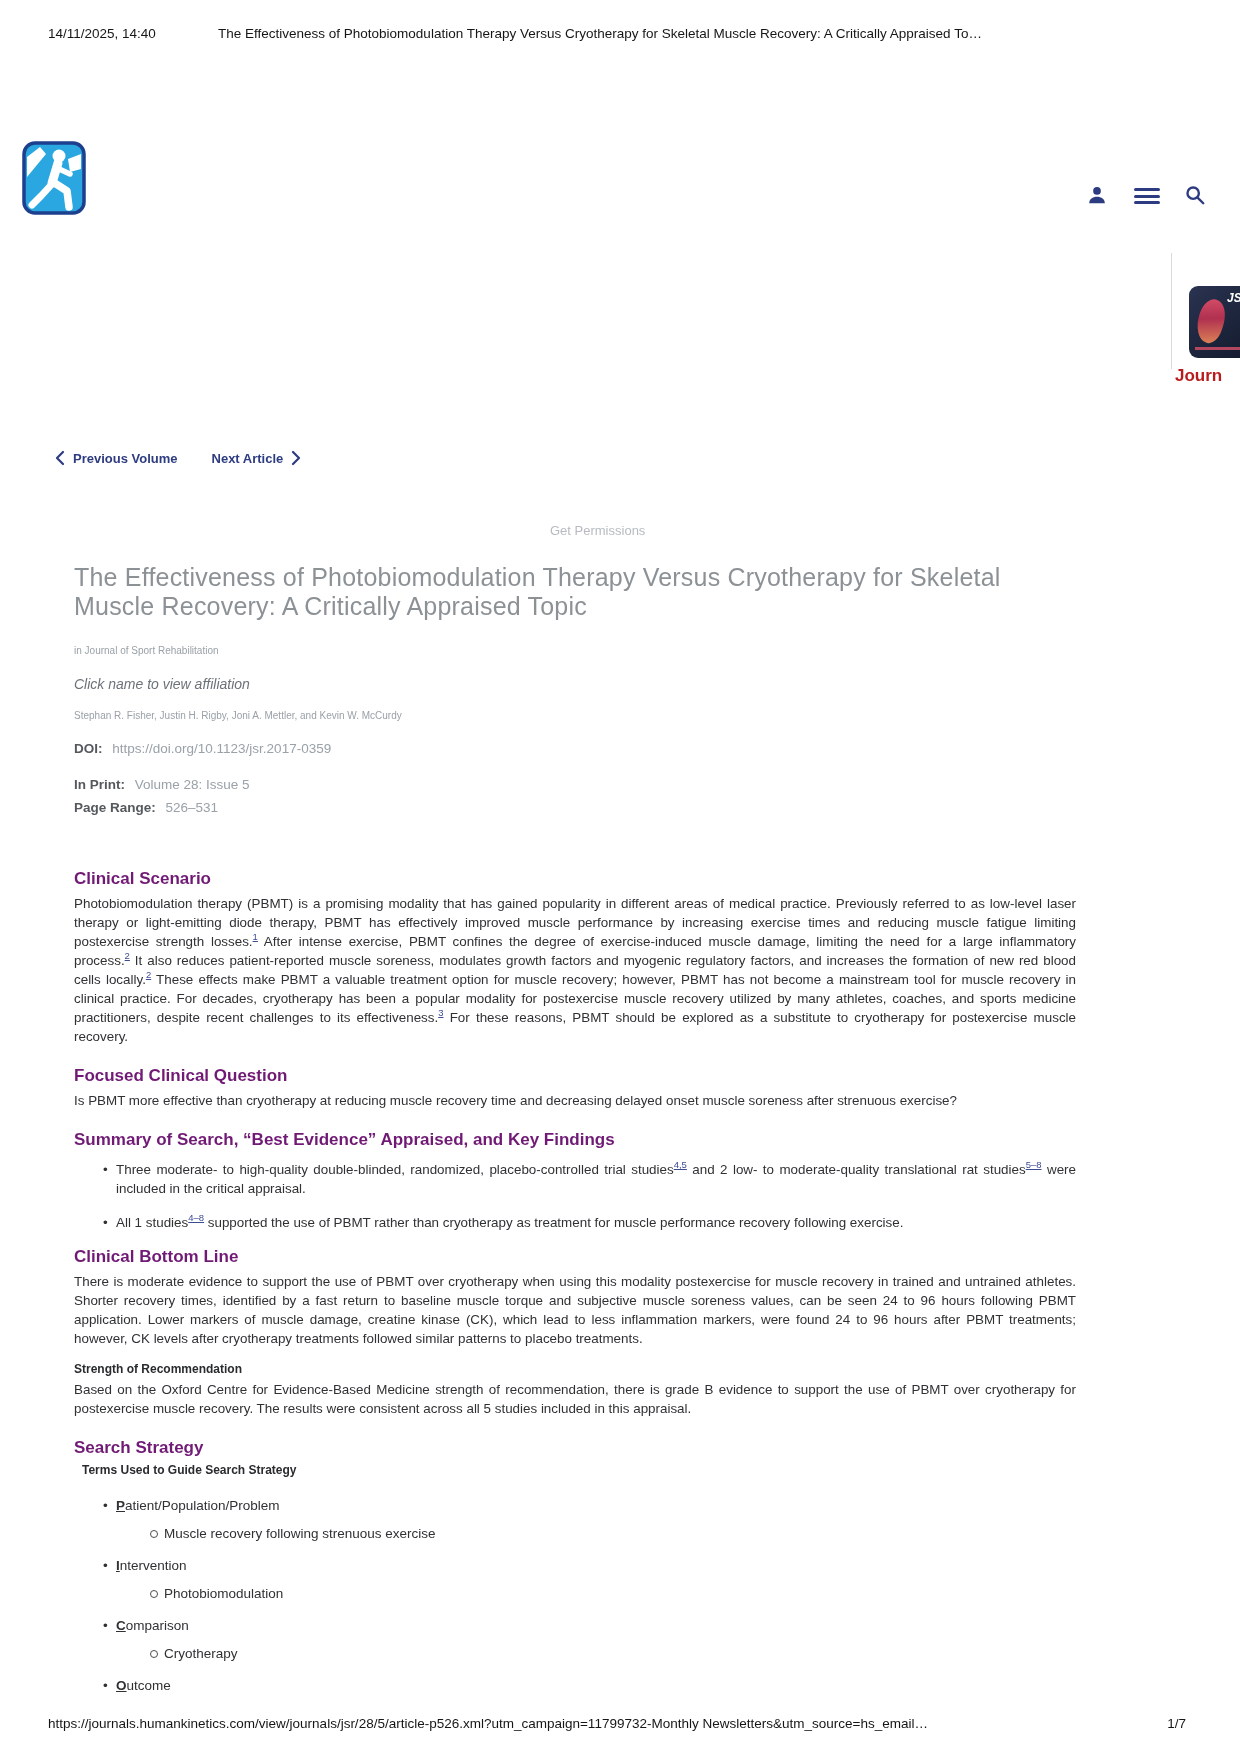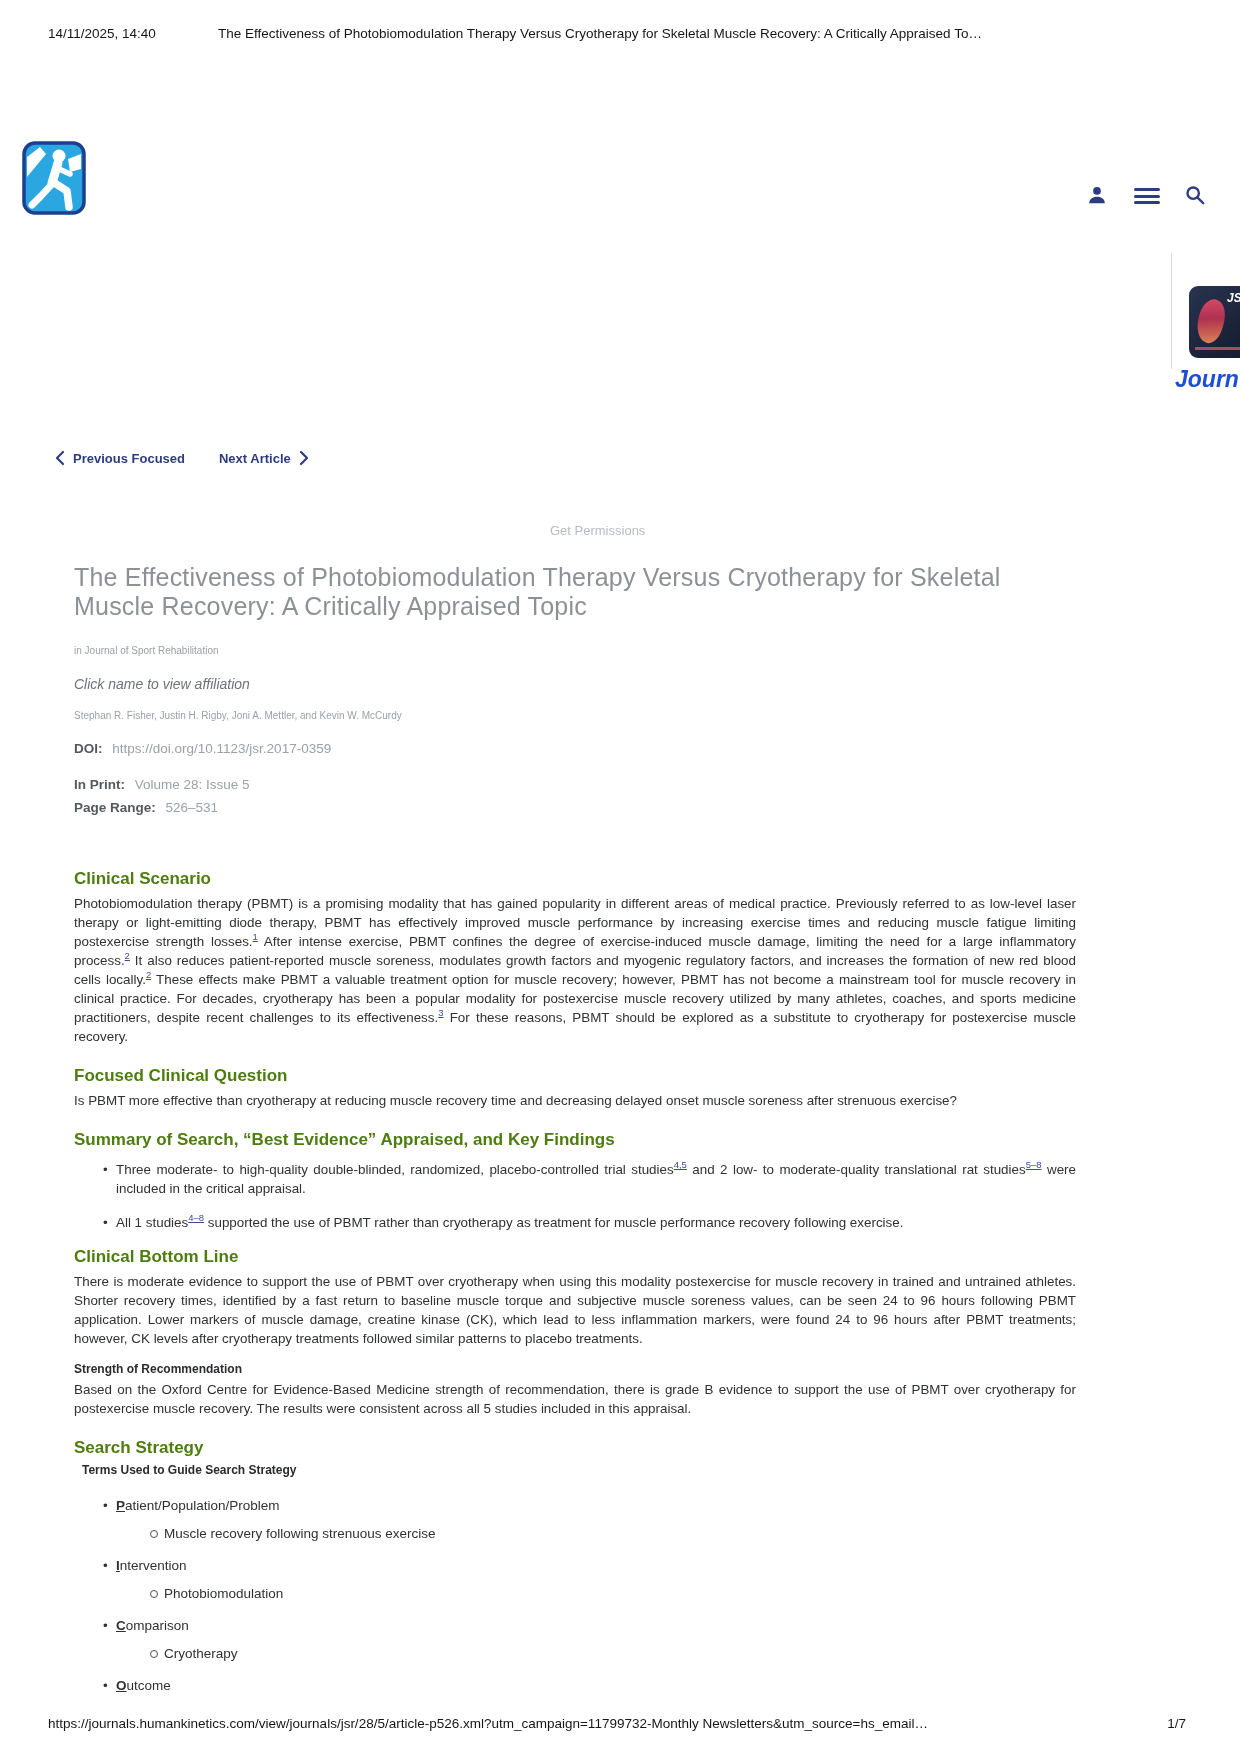--- a/index.html
+++ b/index.html
@@ -23,21 +23,21 @@
 
   
   .panel-divider{position:absolute;left:1171px;top:253px;width:1px;height:116px;background:#dbdbdb;}
   .cover{position:absolute;left:1189px;top:286px;width:100px;height:72px;border-radius:9px;
     background:linear-gradient(140deg,#2a3350 0%,#1a2238 55%,#0e1526 100%);overflow:hidden;cursor:pointer;}
   .cover-js{position:absolute;left:38px;top:5px;font-size:12px;font-weight:700;color:#ffffff;font-style:italic;}
   .cover-athlete{position:absolute;left:9px;top:13px;width:26px;height:44px;border-radius:45% 55% 40% 60%;
     background:linear-gradient(160deg,#d8506a 0%,#b03050 45%,#e08a57 100%);transform:rotate(18deg);}
   .cover-bar{position:absolute;left:6px;bottom:8px;width:80px;height:3px;background:#b2475f;}
   .journal-link{position:absolute;left:1175px;top:366px;width:66px;overflow:hidden;white-space:nowrap;
-    font-size:23px;font-weight:700;color:#1d4ed8;cursor:pointer;font-style:italic;}
+    font-size:17px;font-weight:700;color:#b91c1c;cursor:pointer;}
 
   
   .artnav{position:absolute;left:55px;top:450px;display:flex;align-items:center;gap:10px;
     font-size:13px;font-weight:700;color:#2d3c80;}
   .artnav .navitem{display:flex;align-items:center;gap:8px;cursor:pointer;}
   .artnav .gap{width:14px;}
   .permissions{position:absolute;left:550px;top:523px;font-size:13px;color:#b7bbc1;cursor:pointer;}
 
   
   .article{position:absolute;left:74px;top:563px;width:1002px;}
@@ -45,21 +45,21 @@
   .meta{font-size:10px;color:#9aa1a8;}
   .meta-journal{margin:0 0 20px 0;}
   .affil{font-size:14px;color:#6d7278;font-style:italic;margin:7px 0 18px 0;}
   .authors{margin:0 0 20px 0;}
   .kv{font-size:13.5px;color:#9aa1a8;margin:0 0 21px 0;}
   .kv .k{font-weight:700;color:#55595d;margin-right:6px;}
   .kv-tight{margin-bottom:8px;}
   .kv-last{margin-bottom:0;}
   a.graylink{color:#9aa1a8;text-decoration:none;cursor:pointer;}
 
-  .h2{font-size:17px;font-weight:700;color:#4d7c0f;margin:0 0 5px 0;}
+  .h2{font-size:17px;font-weight:700;color:#701a75;margin:0 0 5px 0;}
   .h2-cs{margin-top:54px;}
   .h2-gap{margin-top:20px;}
   .h3{font-size:12px;font-weight:700;color:#292b2e;margin:14px 0 4px 0;}
   .para{font-size:13.4px;line-height:19px;text-align:justify;color:#2f3133;margin:0 0 14px 0;}
   sup.ref{font-size:9.5px;color:#3d4b92;text-decoration:underline;vertical-align:6px;line-height:0;cursor:pointer;}
 
   ul.blist{list-style:none;margin:10px 0 6px 32px;padding:0;}
   ul.blist li{position:relative;padding-left:10px;margin-bottom:15px;font-size:13.4px;line-height:19px;text-align:justify;}
   ul.blist li::before{content:"\2022";position:absolute;left:-3px;top:0;color:#2f3133;}
 
@@ -113,21 +113,21 @@
   <div class="cover-js">JS</div>
   <div class="cover-bar"></div>
 </div>
 <div class="journal-link">Journ</div>
 
 <div class="artnav">
   <div class="navitem">
     <svg width="10" height="16" viewBox="0 0 10 16">
       <polyline points="8,2 2,8 8,14" fill="none" stroke="#2d3c80" stroke-width="2.2" stroke-linecap="round" stroke-linejoin="round"></polyline>
     </svg>
-    <span>Previous Focused</span>
+    <span>Previous Volume</span>
   </div>
   <div class="gap"></div>
   <div class="navitem">
     <span>Next Article</span>
     <svg width="10" height="16" viewBox="0 0 10 16">
       <polyline points="2,2 8,8 2,14" fill="none" stroke="#2d3c80" stroke-width="2.2" stroke-linecap="round" stroke-linejoin="round"></polyline>
     </svg>
   </div>
 </div>
 

